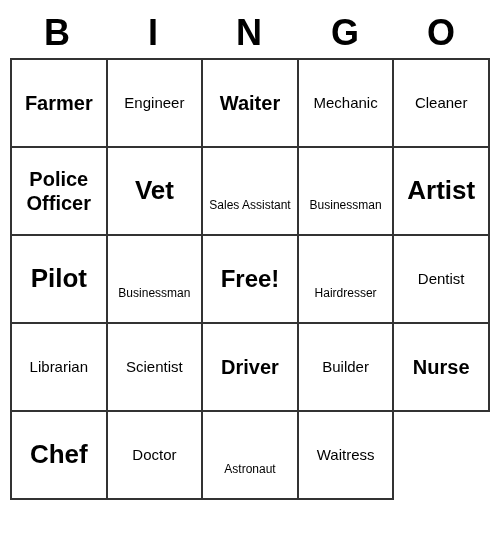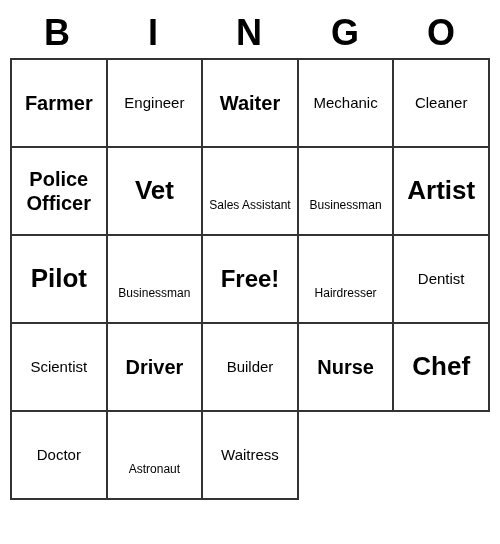--- a/index.html
+++ b/index.html
@@ -135,20 +135,23 @@
       <div class="bingo-cell">
         <span class="cell-text free-cell">Free!</span>
       </div>
       <div class="bingo-cell">
         <span class="cell-text size-small">Hairdresser</span>
       </div>
       <div class="bingo-cell">
         <span class="cell-text size-normal">Dentist</span>
       </div>
       <div class="bingo-cell">
+        <span class="cell-text size-normal">Librarian</span>
+      </div>
+      <div class="bingo-cell">
         <span class="cell-text size-normal">Scientist</span>
       </div>
       <div class="bingo-cell">
         <span class="cell-text size-medium">Driver</span>
       </div>
       <div class="bingo-cell">
         <span class="cell-text size-normal">Builder</span>
       </div>
       <div class="bingo-cell">
         <span class="cell-text size-medium">Nurse</span>

